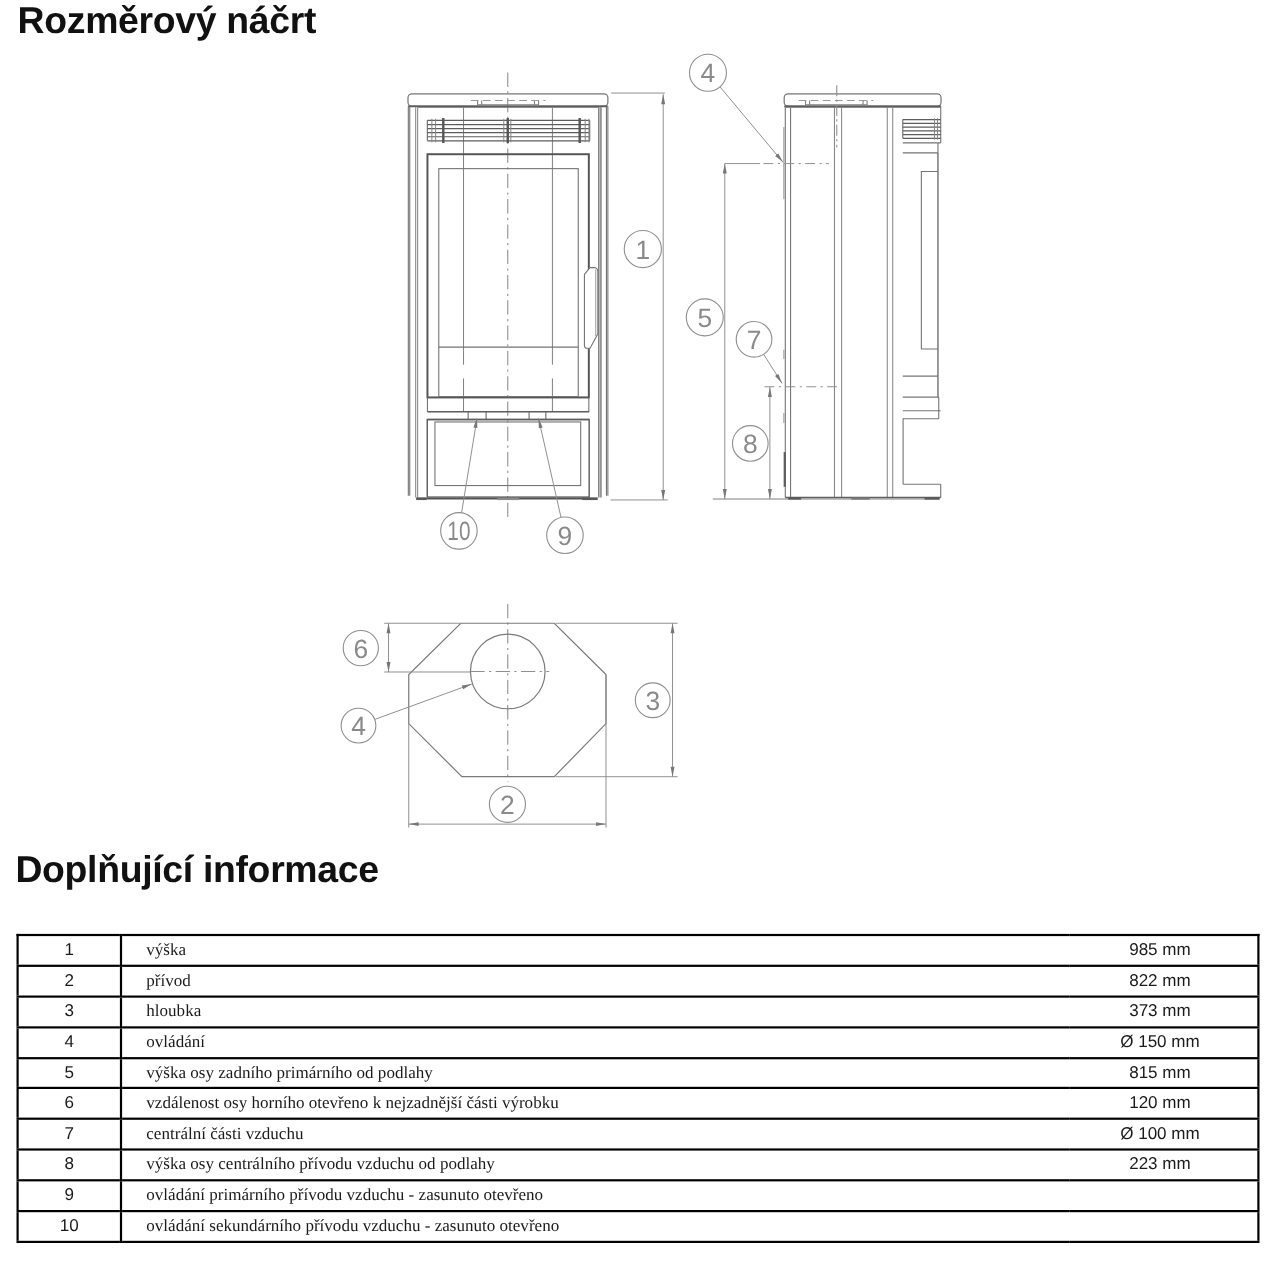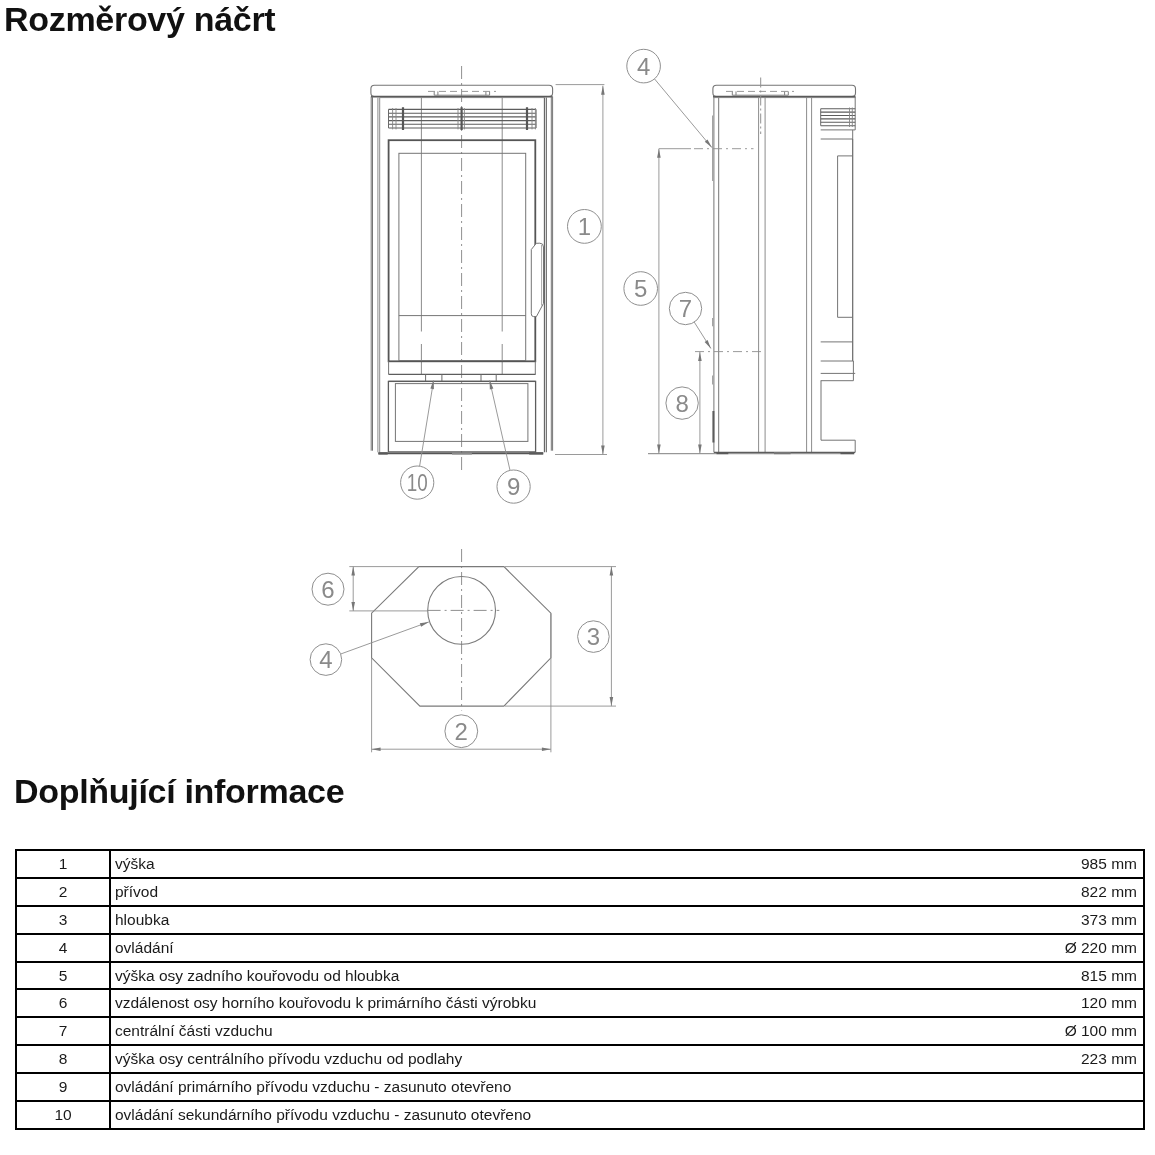--- a/index.html
+++ b/index.html
@@ -2,28 +2,28 @@
 <html><head>
 <meta charset="utf-8">
 <style>
   html,body{margin:0;padding:0;background:#fff;width:1155px;height:1155px;overflow:hidden;}
   body{font-family:"Liberation Sans", sans-serif;position:relative;}
   .h1{position:absolute;font-weight:bold;font-size:34px;color:#111;letter-spacing:-0.3px;line-height:1;}
   svg text{font-family:"Liberation Sans", sans-serif;}
   table{border-collapse:collapse;table-layout:fixed;width:1128px;}
   td{font-size:15.5px;color:#1a1a1a;height:25.9px;padding:0;vertical-align:middle;}
   td.n{text-align:center;border-right:2px solid #000;}
-  td.d{padding-left:4px;}
-  td.v{text-align:right;padding-right:6px;}
+  td.d{padding-left:22px;font-family:Liberation Serif, serif;}
+  td.v{text-align:center;padding-right:6px;}
   tr{border-bottom:2px solid #000;}
 </style>
 </head>
 <body>
 
-<div class="h1" style="left:4px;top:2px;text-align:center;">Rozměrový náčrt</div>
+<div class="h1" style="left:16px;top:2px;text-align:center;">Rozměrový náčrt</div>
 
 <svg width="1155" height="800" viewBox="0 0 1155 800" style="position:absolute;left:0;top:0;">
 <g stroke-linecap="butt" fill="none">
 
 <path d="M461.6,66 V472" stroke="#909090" stroke-width="1" stroke-dasharray="13 4 2 4"></path>
 
 <rect x="370.9" y="85.3" width="181.7" height="11.2" rx="3.5" stroke="#757575" stroke-width="1.1"></rect>
 
 <path d="M371,96.6 H552.5" stroke="#5a5a5a" stroke-width="1.6"></path>
 
@@ -236,32 +236,32 @@
 
 <tr>
           <td class="n">3</td>
           <td class="d">hloubka</td>
           <td class="v">373 mm</td>
         </tr>
 
 <tr>
           <td class="n">4</td>
           <td class="d">ovládání</td>
-          <td class="v">Ø 220 mm</td>
+          <td class="v">Ø 150 mm</td>
         </tr>
 
 <tr>
           <td class="n">5</td>
-          <td class="d">výška osy zadního kouřovodu od hloubka</td>
+          <td class="d">výška osy zadního primárního od podlahy</td>
           <td class="v">815 mm</td>
         </tr>
 
 <tr>
           <td class="n">6</td>
-          <td class="d">vzdálenost osy horního kouřovodu k primárního části výrobku</td>
+          <td class="d">vzdálenost osy horního otevřeno k nejzadnější části výrobku</td>
           <td class="v">120 mm</td>
         </tr>
 
 <tr>
           <td class="n">7</td>
           <td class="d">centrální části vzduchu</td>
           <td class="v">Ø 100 mm</td>
         </tr>
 
 <tr>

